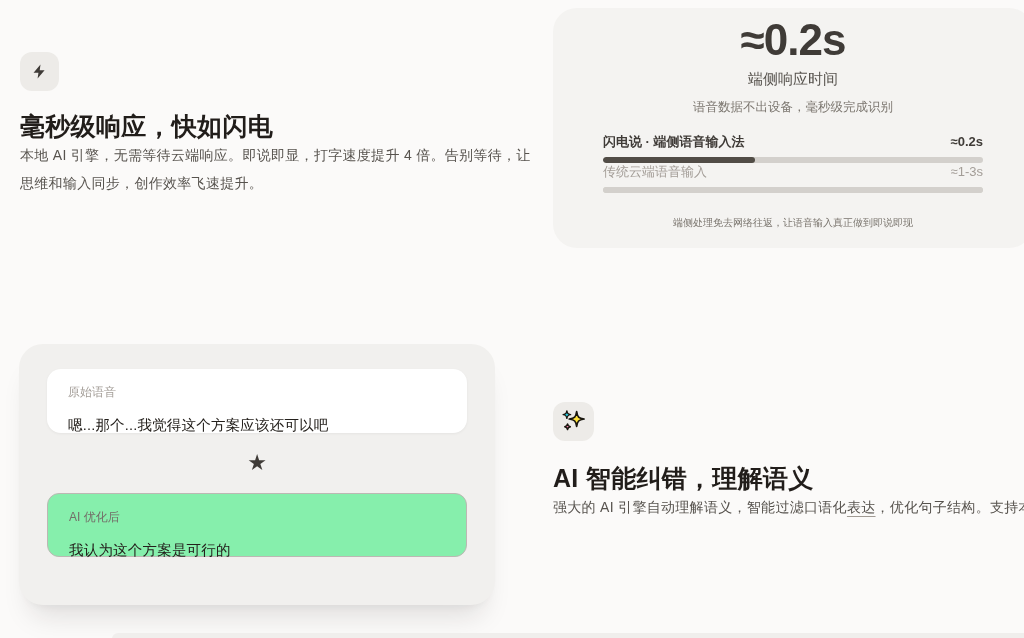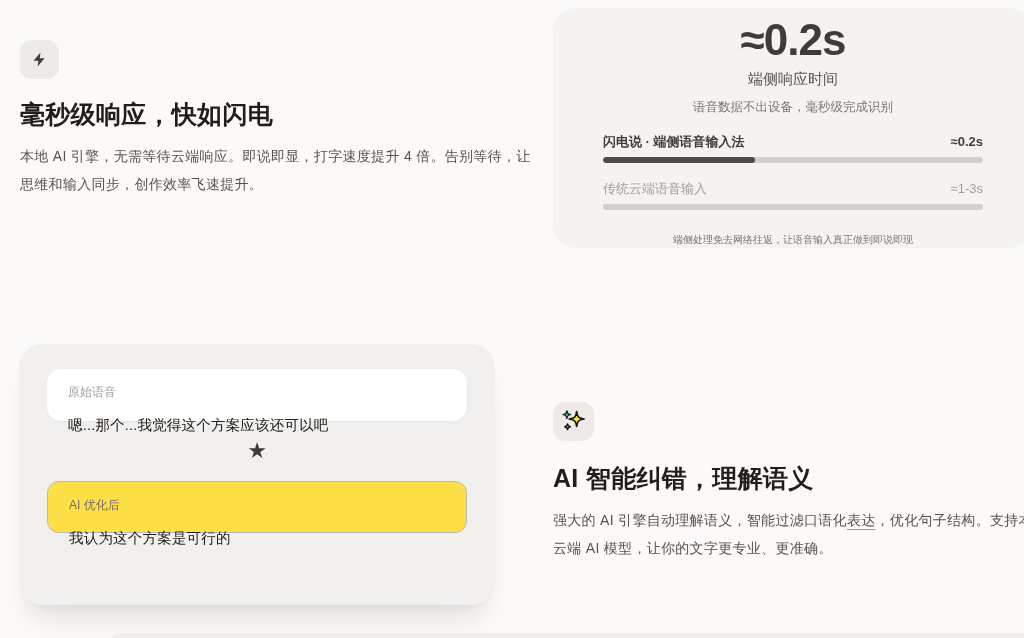--- a/index.html
+++ b/index.html
@@ -24,21 +24,20 @@
   }
   .feature-heading {
     margin-top: 19px;
     font-size: 25px; line-height: 32px;
     font-weight: 700;
     color: #211d1a;
     letter-spacing: 0.3px;
     white-space: nowrap;
   }
   .feature-body {
-    margin-top: 13px;
     font-size: 14px; line-height: 27.5px;
     color: #57534e;
     letter-spacing: 0.3px;
   }
   .feature-body .line { white-space: nowrap; }
   .glossary-term {
     text-decoration: underline;
     text-decoration-color: #a09a93;
     text-decoration-thickness: 1px;
     text-underline-offset: 4px;
@@ -64,21 +63,21 @@
     margin-top: 3px;
     font-size: 15px; line-height: 20px;
     color: #57534e;
   }
   .latency-subtitle {
     margin-top: 10px;
     font-size: 12.5px; line-height: 17px;
     color: #7b766f;
   }
   .bars { margin-top: 17px; text-align: center; }
-  .bar-row + .bar-row { margin-top: 17px; }
+  .bar-row + .bar-row { }
   .bar-head {
     display: flex; justify-content: space-between; align-items: baseline;
     font-size: 13px; line-height: 18px;
   }
   .bar-row.emphasis .bar-head { color: #3f3b37; font-weight: 700; }
   .bar-row.muted .bar-head { color: #a39d97; font-weight: 400; }
   .bar-track {
     margin-top: 6px;
     height: 6px; border-radius: 3px;
     background: #d3d0cc;
@@ -98,28 +97,28 @@
     left: 19px; top: 344px;
     width: 476px; height: 261px;
     background: #f1f0ee;
     border-radius: 24px;
     padding: 25px 28px;
     box-shadow: 0 22px 28px -12px rgba(30, 25, 20, 0.13), 0 6px 10px -6px rgba(30, 25, 20, 0.06);
   }
   .speech-box {
     border-radius: 14px;
     padding: 15px 21px;
-    height: 52px;
+    height: 64px;
   }
   .speech-box.original {
     background: #ffffff;
     box-shadow: 0 1px 3px rgba(0,0,0,0.05);
   }
   .speech-box.optimized {
-    background: #fde047;
+    background: #86efac;
     border: 1px solid #bcb8b3;
     border-radius: 12px;
   }
   .speech-label { font-size: 12px; line-height: 17px; color: #a39d97; }
   .speech-box.optimized .speech-label { color: #736e68; }
   .speech-text {
     margin-top: 14px;
     font-size: 14.5px; line-height: 21px;
     color: #24201c;
     letter-spacing: 0.2px;
@@ -134,21 +133,21 @@
   .next-card-edge {
     left: 112px; top: 633px;
     width: 930px; height: 6px;
     background: #f0eeec;
     border-radius: 20px 20px 0 0;
   }
 </style>
 </head>
 <body>
 
-<section class="abs feature-block" style="left:20px; top:40px;">
+<section class="abs feature-block" style="left:20px; top:52px;">
   <div class="icon-tile">
     <span style="display:flex;">
       <svg width="17" height="17" viewBox="0 0 24 24">
           <path d="M13.4 2 L3.6 13.6 h6.9 l-1.2 8.4 L19.2 10.4 h-6.9 l1.1 -8.4 z" fill="#3f3b37"></path>
         </svg>
     </span>
   </div>
   <h2 class="feature-heading">毫秒级响应，快如闪电</h2>
   <p class="feature-body">
     <span class="line">本地 AI 引擎，无需等待云端响应。即说即显，打字速度提升 4 倍。告别等待，让</span><br>
@@ -205,17 +204,16 @@
       <svg width="27" height="27" viewBox="0 0 24 24">
         <path d="M14.8 3.2 C15.55 8.1 16.5 9.05 21.4 9.8 C16.5 10.55 15.55 11.5 14.8 16.4 C14.05 11.5 13.1 10.55 8.2 9.8 C13.1 9.05 14.05 8.1 14.8 3.2 Z" fill="#ffe23a" stroke="#19160f" stroke-width="1.5" stroke-linejoin="round"></path>
         <path d="M6.1 2.6 C6.5 5.0 7.0 5.5 9.4 5.9 C7.0 6.3 6.5 6.8 6.1 9.2 C5.7 6.8 5.2 6.3 2.8 5.9 C5.2 5.5 5.7 5.0 6.1 2.6 Z" fill="#29d2e8" stroke="#19160f" stroke-width="1.3" stroke-linejoin="round"></path>
         <path d="M6.7 14.2 C7.0 16.0 7.4 16.4 9.2 16.7 C7.4 17.0 7.0 17.4 6.7 19.2 C6.4 17.4 6.0 17.0 4.2 16.7 C6.0 16.4 6.4 16.0 6.7 14.2 Z" fill="#ff80b2" stroke="#19160f" stroke-width="1.3" stroke-linejoin="round"></path>
       </svg>
     </span>
   </div>
   <h2 class="feature-heading" style="margin-top:21px;">AI 智能纠错，理解语义</h2>
   <p class="feature-body">
     <span class="line"><span>强大的 AI 引擎自动理解语义，智能过滤口语化</span><span class="glossary-term">表达</span><span>，优化句子结构。支持本地和</span></span><br>
-    <span class="line">云端 AI 模型，让你的文字更专业、更准确。</span>
   </p>
 </section>
 
 <div class="abs next-card-edge"></div>
 
 </body></html>

